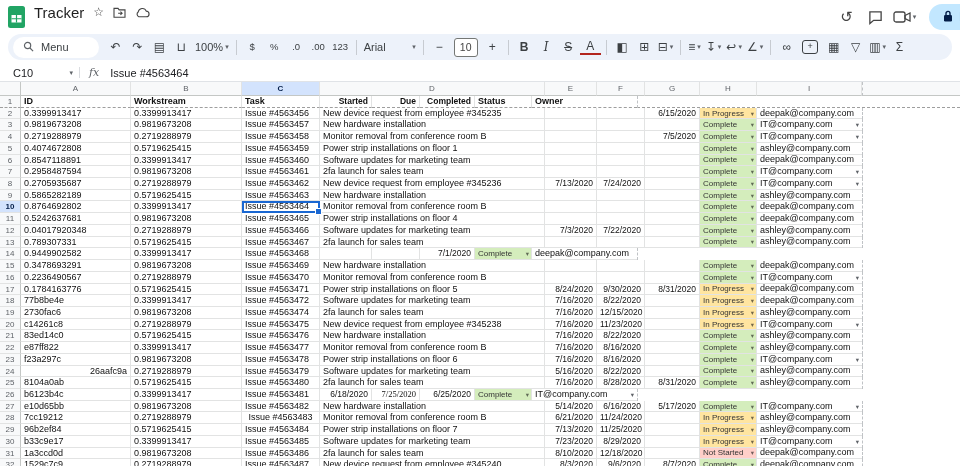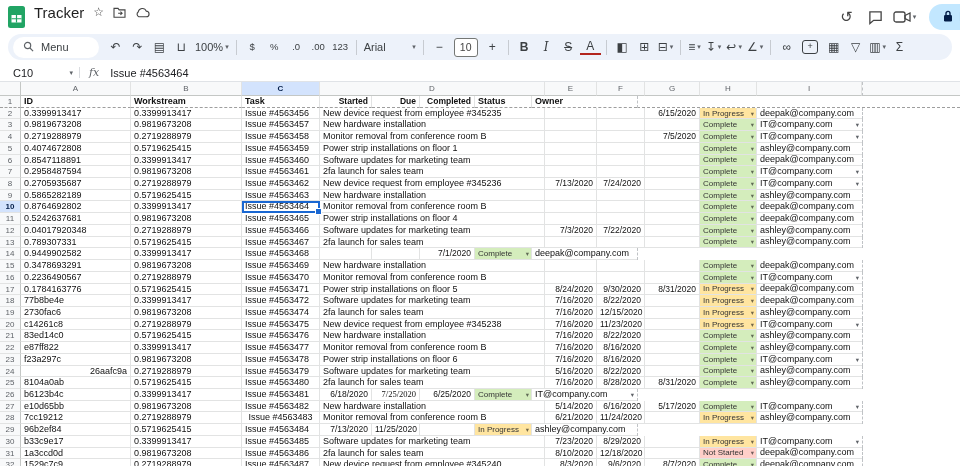--- a/index.html
+++ b/index.html
@@ -790,20 +790,21 @@
           <div class="cell owner last" style="width: 105px;">
             <div>ashley@company.com</div>
           </div>
           <div class="cell tail"></div>
         </div>
         <div class="row">
           <div class="gutter">29</div>
           <div class="cell" style="width: 110px;">96b2ef84</div>
           <div class="cell" style="width: 111px;">0.5719625415</div>
           <div class="cell" style="width: 78px;">Issue #4563484</div>
+          <div class="cell" style="width: 225px;">Power strip installations on floor 7</div>
           <div class="cell r" style="width: 52px;">7/13/2020</div>
           <div class="cell r" style="width: 48px;">11/25/2020</div>
           <div class="cell r" style="width: 55px;"></div>
           <div class="cell statuscell" style="width: 57px;">
             <div class="chip" style="background: rgb(255, 229, 160);">
               <div>In Progress</div>
               <div class="cv">▾</div>
             </div>
           </div>
           <div class="cell owner last" style="width: 105px;">

